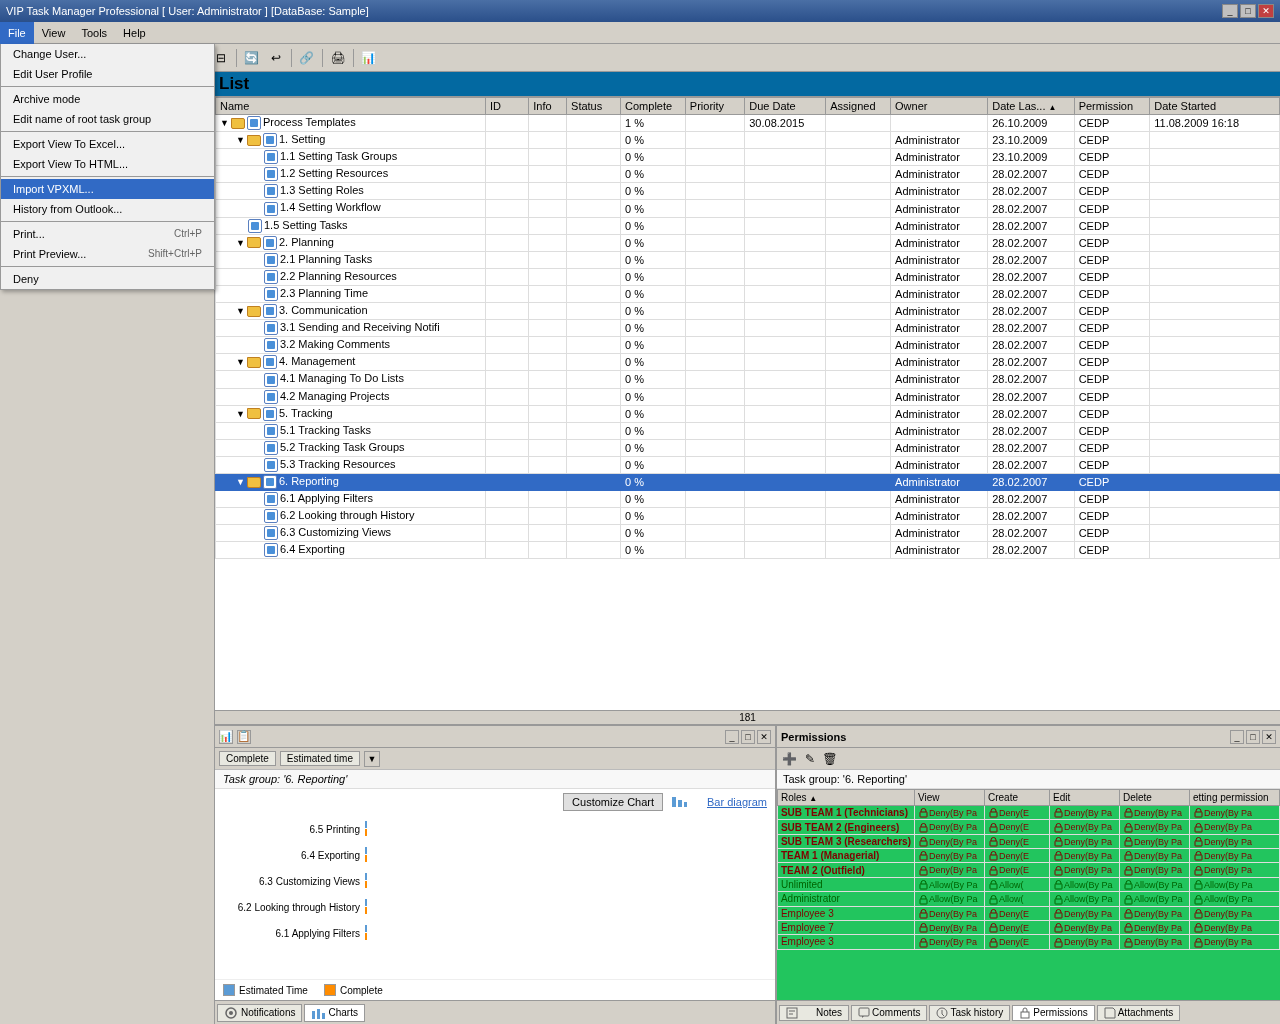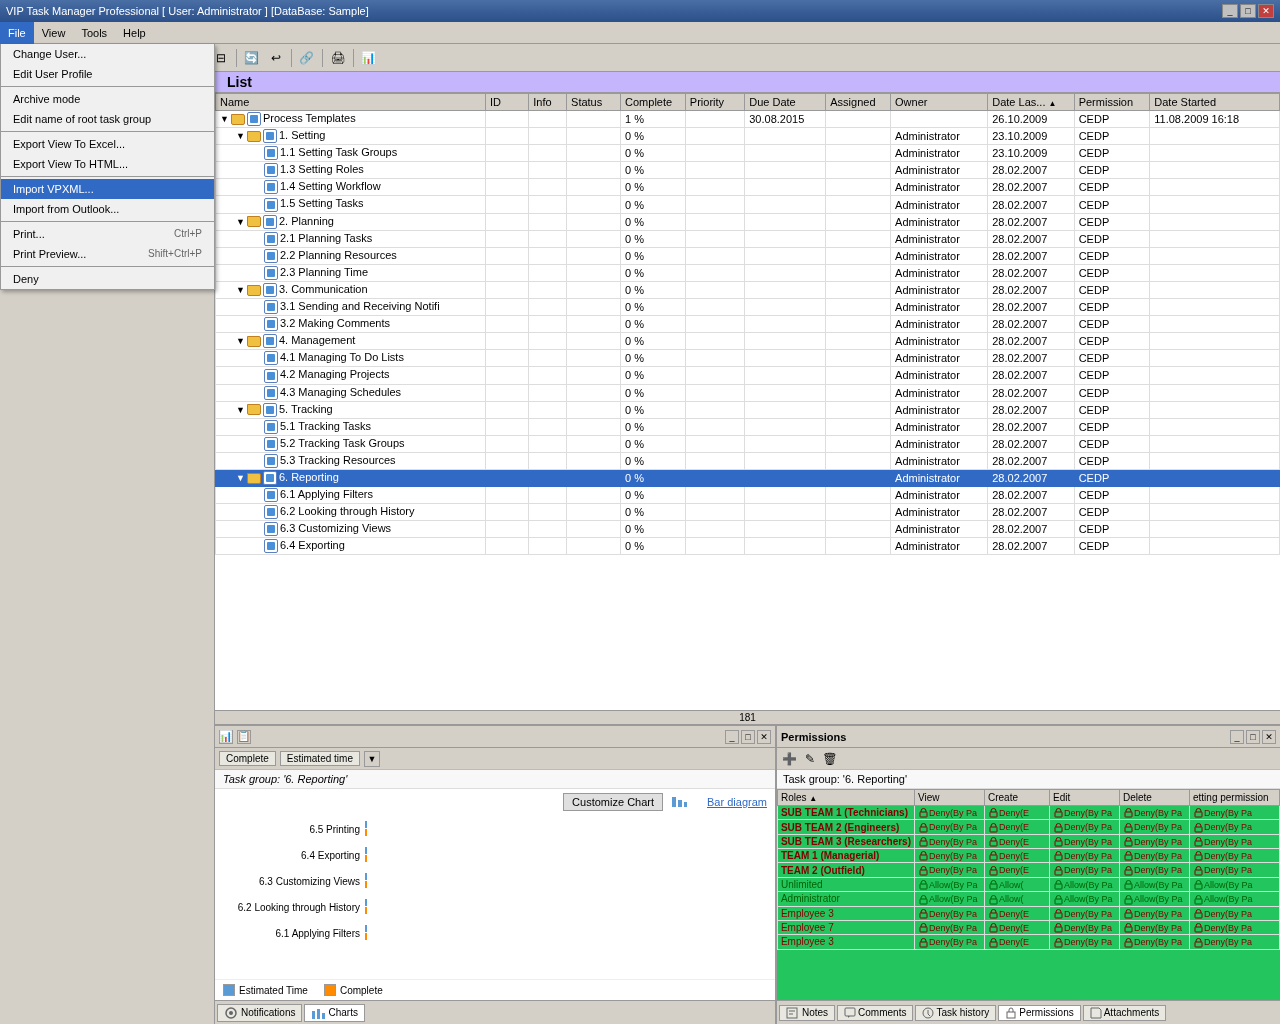--- a/index.html
+++ b/index.html
@@ -119,21 +119,21 @@
     <div class="dropdown-item">Change User...</div>
     <div class="dropdown-item">Edit User Profile</div>
     <div class="dropdown-separator"></div>
     <div class="dropdown-item">Archive mode</div>
     <div class="dropdown-item">Edit name of root task group</div>
     <div class="dropdown-separator"></div>
     <div class="dropdown-item">Export View To Excel...</div>
     <div class="dropdown-item">Export View To HTML...</div>
     <div class="dropdown-separator"></div>
     <div class="dropdown-item highlighted">Import VPXML...</div>
-    <div class="dropdown-item">Import from Outlook...</div>
+    <div class="dropdown-item">History from Outlook...</div>
     <div class="dropdown-separator"></div>
     <div class="dropdown-item has-shortcut">
       <span>Print...</span>
       <span class="shortcut">Ctrl+P</span>
     </div>
     <div class="dropdown-item has-shortcut">
       <span>Print Preview...</span>
       <span class="shortcut">Shift+Ctrl+P</span>
     </div>
     <div class="dropdown-separator"></div>
@@ -223,21 +223,21 @@
       </div>
     </div>
 
     <div style="margin-top:4px; font-weight:bold; font-size:11px;">Custom Fields</div>
   </div>
 
   <div id="right-area" style="flex:1; display:flex; flex-direction:column; overflow:hidden;">
 
     <div id="task-table-container" style="flex:1; display:flex; flex-direction:column; overflow:hidden; min-height:200px; background:white;">
 
-      <div style="background:#c4b5fd; padding:2px 12px; border-bottom:1px solid #999; font-size:14px; font-weight:bold;">
+      <div style="background:#0369a1; padding:2px 4px; border-bottom:1px solid #999; font-size:17px; font-weight:bold;">
         <span>List</span>
       </div>
 
       <div id="table-scroll" style="flex:1; overflow:auto;">
         <table class="task-table" style="width:100%;">
           <thead>
             <tr>
               <th style="min-width:250px;">Name</th>
               <th style="min-width:40px;">ID</th>
               <th style="min-width:35px;">Info</th>
@@ -289,20 +289,34 @@
                 <td>0 %</td>
                 <td></td>
                 <td></td>
                 <td></td>
                 <td>Administrator</td>
                 <td>23.10.2009</td>
                 <td>CEDP</td>
                 <td></td>
               </tr>
               <tr>
+                <td style="padding-left:36px;"><span style="display:inline-block;width:12px;"></span><span style="display:inline-block;width:14px;height:14px;background:white;border:1px solid #5a80c0;border-radius:2px;margin-right:2px;vertical-align:middle;"><span style="display:block;width:8px;height:8px;background:#4a90d9;border-radius:1px;margin:2px;"></span></span>1.2 Setting Resources</td>
+                <td></td>
+                <td></td>
+                <td></td>
+                <td>0 %</td>
+                <td></td>
+                <td></td>
+                <td></td>
+                <td>Administrator</td>
+                <td>28.02.2007</td>
+                <td>CEDP</td>
+                <td></td>
+              </tr>
+              <tr>
                 <td style="padding-left:36px;"><span style="display:inline-block;width:12px;"></span><span style="display:inline-block;width:14px;height:14px;background:white;border:1px solid #5a80c0;border-radius:2px;margin-right:2px;vertical-align:middle;"><span style="display:block;width:8px;height:8px;background:#4a90d9;border-radius:1px;margin:2px;"></span></span>1.3 Setting Roles</td>
                 <td></td>
                 <td></td>
                 <td></td>
                 <td>0 %</td>
                 <td></td>
                 <td></td>
                 <td></td>
                 <td>Administrator</td>
                 <td>28.02.2007</td>
@@ -317,21 +331,21 @@
                 <td>0 %</td>
                 <td></td>
                 <td></td>
                 <td></td>
                 <td>Administrator</td>
                 <td>28.02.2007</td>
                 <td>CEDP</td>
                 <td></td>
               </tr>
               <tr>
-                <td style="padding-left:36px;"><span style="display:inline-block;width:12px;"></span><span style="display:inline-block;width:14px;height:14px;background:white;border:1px solid #5a80c0;border-radius:2px;margin-right:2px;vertical-align:middle;"><span style="display:block;width:8px;height:8px;background:#4a90d9;border-radius:1px;margin:2px;"></span></span>1.5 Setting Tasks</td>
+                <td style="padding-left:20px;"><span style="display:inline-block;width:12px;"></span><span style="display:inline-block;width:14px;height:14px;background:white;border:1px solid #5a80c0;border-radius:2px;margin-right:2px;vertical-align:middle;"><span style="display:block;width:8px;height:8px;background:#4a90d9;border-radius:1px;margin:2px;"></span></span>1.5 Setting Tasks</td>
                 <td></td>
                 <td></td>
                 <td></td>
                 <td>0 %</td>
                 <td></td>
                 <td></td>
                 <td></td>
                 <td>Administrator</td>
                 <td>28.02.2007</td>
                 <td>CEDP</td>
@@ -458,34 +472,20 @@
                 <td></td>
                 <td></td>
                 <td></td>
                 <td>Administrator</td>
                 <td>28.02.2007</td>
                 <td>CEDP</td>
                 <td></td>
               </tr>
               <tr>
                 <td style="padding-left:36px;"><span style="display:inline-block;width:12px;"></span><span style="display:inline-block;width:14px;height:14px;background:white;border:1px solid #5a80c0;border-radius:2px;margin-right:2px;vertical-align:middle;"><span style="display:block;width:8px;height:8px;background:#4a90d9;border-radius:1px;margin:2px;"></span></span>4.2 Managing Projects</td>
-                <td></td>
-                <td></td>
-                <td></td>
-                <td>0 %</td>
-                <td></td>
-                <td></td>
-                <td></td>
-                <td>Administrator</td>
-                <td>28.02.2007</td>
-                <td>CEDP</td>
-                <td></td>
-              </tr>
-              <tr>
-                <td style="padding-left:36px;"><span style="display:inline-block;width:12px;"></span><span style="display:inline-block;width:14px;height:14px;background:white;border:1px solid #5a80c0;border-radius:2px;margin-right:2px;vertical-align:middle;"><span style="display:block;width:8px;height:8px;background:#4a90d9;border-radius:1px;margin:2px;"></span></span>4.3 Managing Schedules</td>
                 <td></td>
                 <td></td>
                 <td></td>
                 <td>0 %</td>
                 <td></td>
                 <td></td>
                 <td></td>
                 <td>Administrator</td>
                 <td>28.02.2007</td>
                 <td>CEDP</td>
@@ -999,21 +999,21 @@
                   <td><svg width="10" height="10" style="vertical-align:middle;margin-right:1px;">
                       <rect x="2" y="4" width="7" height="5" fill="none" stroke="#800000" stroke-width="1" rx="0.5"></rect>
                       <path d="M3,4 V3 a2.5,2.5 0 0,1 5,0 V4" fill="none" stroke="#800000" stroke-width="1"></path>
                     </svg><span style="color:#800000;font-size:9px;">Deny(By Pa</span></td>
                 </tr>
               </tbody>
           </table>
         </div>
 
         <div id="panel-bottom-tabs" style="display:flex; padding:1px 2px; gap:2px; border-top:1px solid #999; background:#d4d0c8; height:24px; align-items:center;">
-          <div class="panel-tab" style="padding:1px 6px;border:1px solid #999;background:#e8e8e0;cursor:pointer;font-size:10px;display:flex;align-items:center;gap:4px;">
+          <div class="panel-tab" style="padding:1px 6px;border:1px solid #999;background:#e8e8e0;cursor:pointer;font-size:10px;display:flex;align-items:center;gap:18px;">
             <svg width="12" height="12">
                 <rect x="1" y="1" width="10" height="10" fill="none" stroke="#666" stroke-width="1"></rect>
                 <line x1="3" y1="4" x2="9" y2="4" stroke="#666"></line>
                 <line x1="3" y1="7" x2="7" y2="7" stroke="#666"></line>
               </svg>
             <span>Notes</span>
           </div>
           <div class="panel-tab" style="padding:1px 6px;border:1px solid #999;background:#e8e8e0;cursor:pointer;font-size:10px;display:flex;align-items:center;gap:2px;">
             <svg width="12" height="12">
                 <rect x="1" y="1" width="10" height="8" fill="none" stroke="#666" stroke-width="1" rx="1"></rect>

